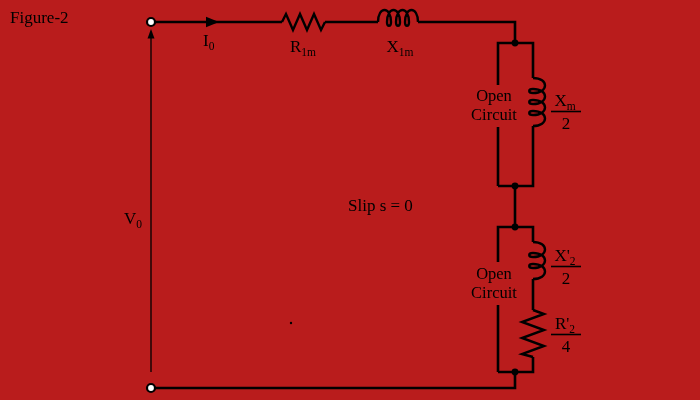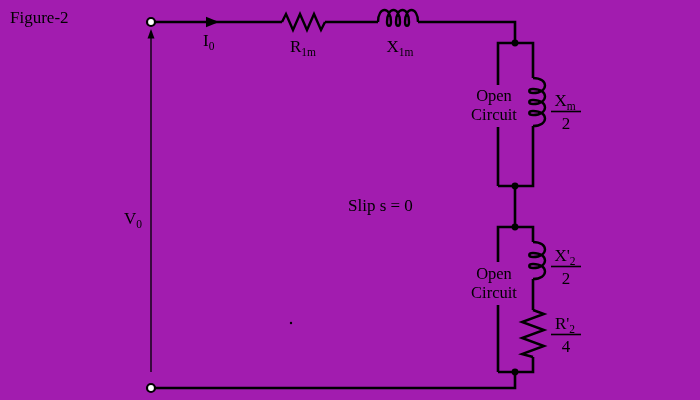--- a/index.html
+++ b/index.html
@@ -1,20 +1,20 @@
 <!DOCTYPE html>
 <html><head>
 <meta charset="utf-8">
 <style>
   html, body { margin: 0; padding: 0; background: #ffffff; }
   .stage {
     position: relative;
     width: 700px;
     height: 400px;
-    background: #a21caf;
+    background: #b91c1c;
     overflow: hidden;
   }
   svg { display: block; }
   text {
     font-family: "Liberation Serif", "DejaVu Serif", serif;
     fill: #000000;
   }
   .lbl      { font-size: 17px; }
   .lbl-med  { font-size: 16.5px; }
   .sub      { font-size: 11.5px; }

